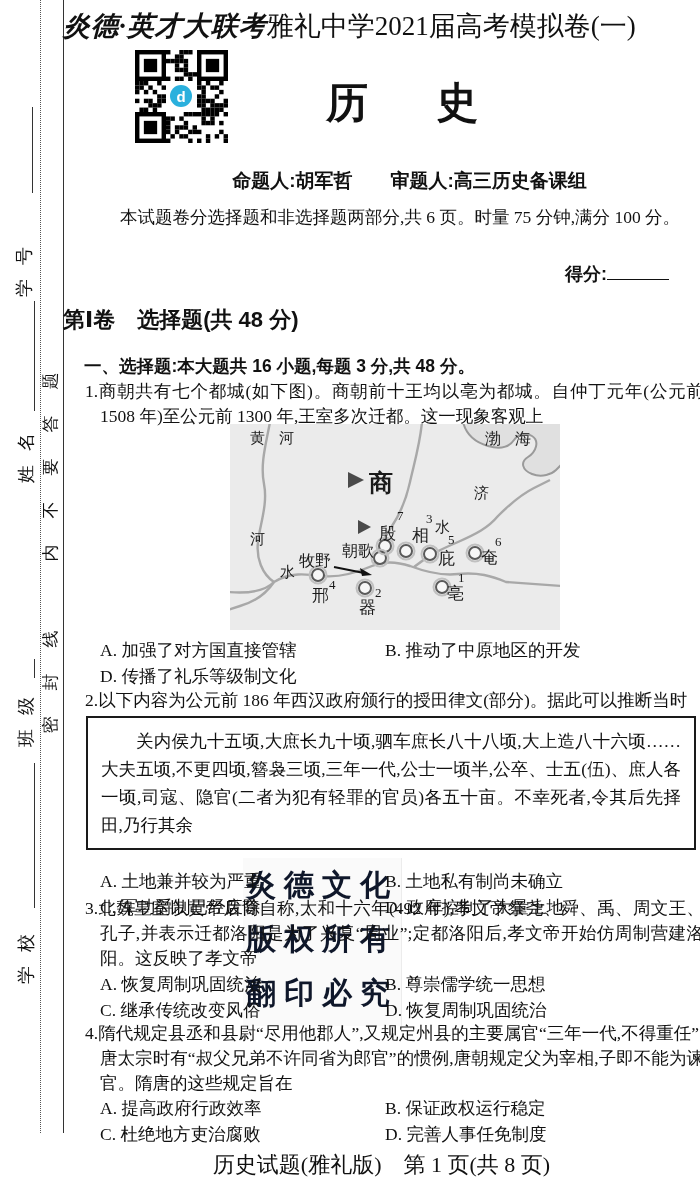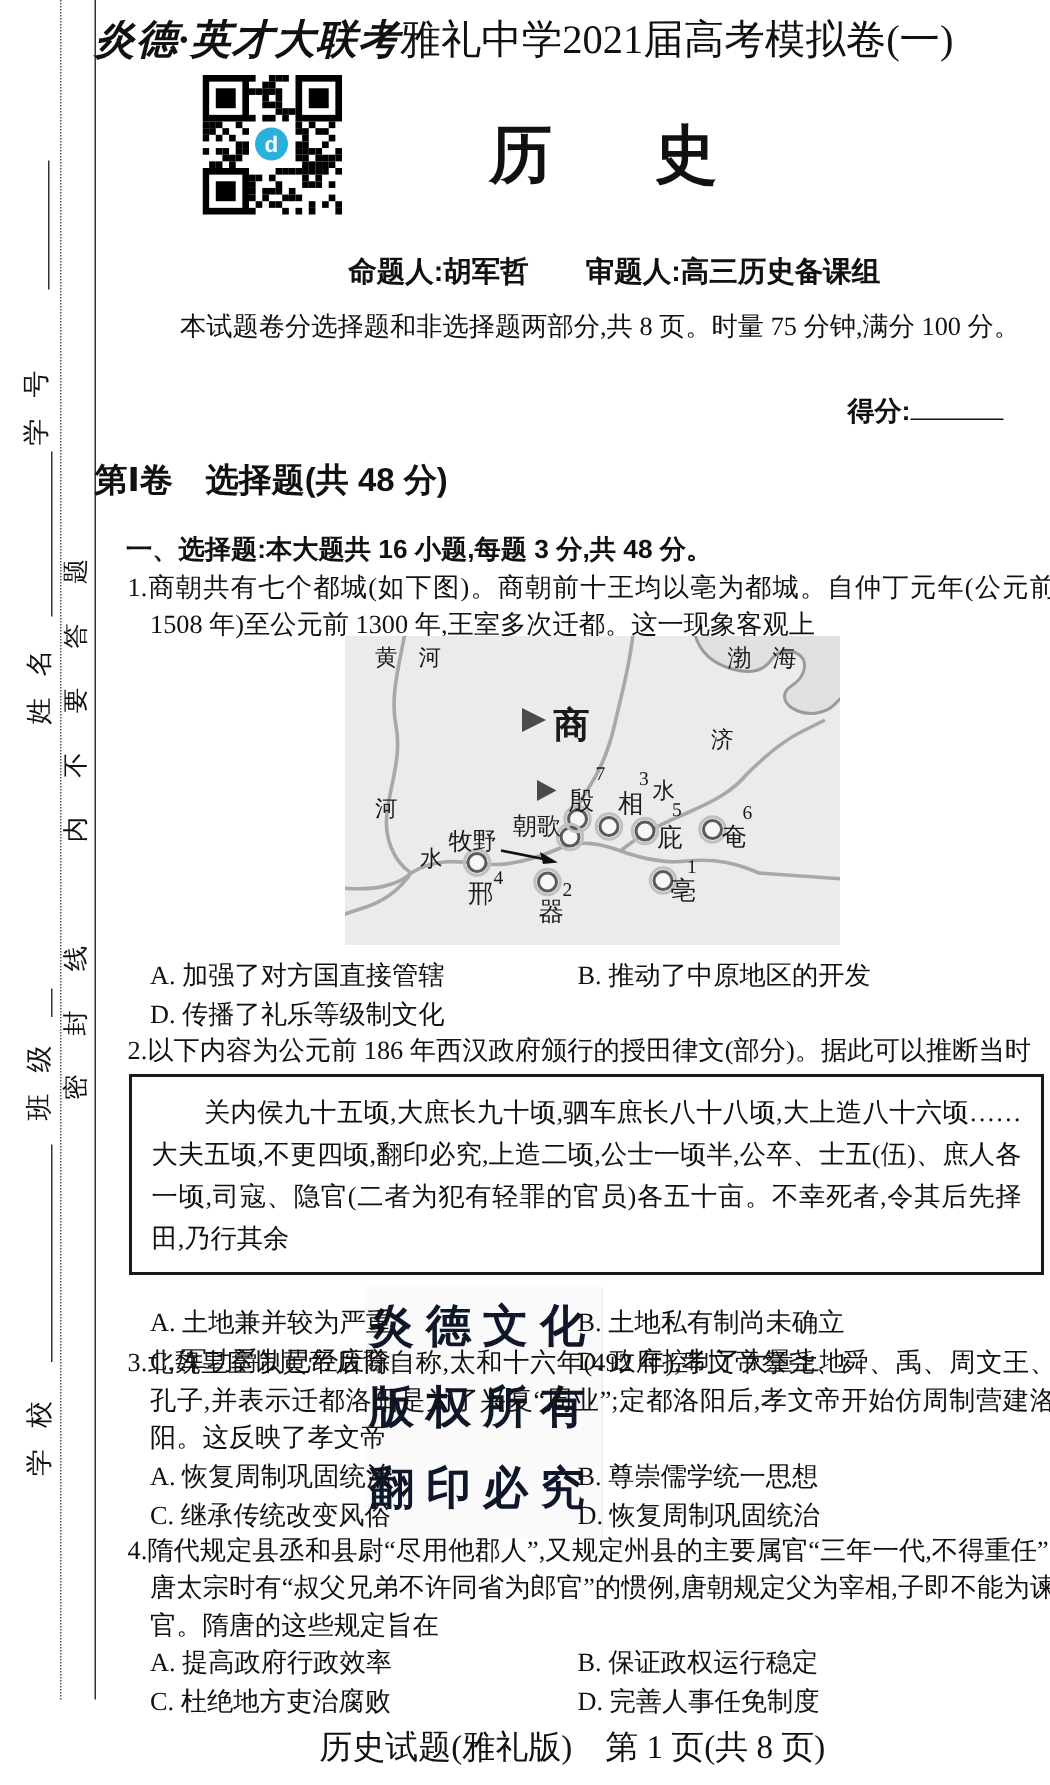--- a/index.html
+++ b/index.html
@@ -227,21 +227,21 @@
     </div>
   </div>
 
   <div class="subject layer">
     <span>历</span>
     <span>史</span>
   </div>
 
   <div class="setters layer">命题人:胡军哲　　审题人:高三历史备课组</div>
 
-  <div class="intro layer">本试题卷分选择题和非选择题两部分,共 8 页。时量 75 分钟,满分 100 分。</div>
+  <div class="intro layer">本试题卷分选择题和非选择题两部分,共 6 页。时量 75 分钟,满分 100 分。</div>
 
   <div class="score layer">
     <span>得分:</span><span class="blank"></span>
   </div>
 
   <div class="part-title layer">第Ⅰ卷　选择题(共 48 分)</div>
   <div class="instr layer">一、选择题:本大题共 16 小题,每题 3 分,共 48 分。</div>
 
   <div class="q layer" style="top:379px;">
     <span>1.</span><span>商朝共有七个都城(如下图)。商朝前十王均以亳为都城。自仲丁元年(公元前 1508 年)至公元前 1300 年,王室多次迁都。这一现象客观上</span>
@@ -319,21 +319,21 @@
 
   <div class="opts layer" style="top:637px;">
     <span>A. 加强了对方国直接管辖</span>
     <span>B. 推动了中原地区的开发</span>
     <span>D. 传播了礼乐等级制文化</span>
   </div>
 
   <div class="q layer" style="top:688px;">
     <span>2.</span><span>以下内容为公元前 186 年西汉政府颁行的授田律文(部分)。据此可以推断当时</span>
   </div>
-  <div class="qbox layer">关内侯九十五顷,大庶长九十顷,驷车庶长八十八顷,大上造八十六顷……大夫五顷,不更四顷,翻印必究,上造二顷,公士一顷半,公卒、士五(伍)、庶人各一顷,司寇、隐官(二者为犯有轻罪的官员)各五十亩。不幸死者,令其后先择田,乃行其余</div>
+  <div class="qbox layer">关内侯九十五顷,大庶长九十顷,驷车庶长八十八顷,大上造八十六顷……大夫五顷,不更四顷,簪袅三顷,三年一代,公士一顷半,公卒、士五(伍)、庶人各一顷,司寇、隐官(二者为犯有轻罪的官员)各五十亩。不幸死者,令其后先择田,乃行其余</div>
   <div class="opts layer" style="top:868px;">
     <span>A. 土地兼并较为严重</span>
     <span>B. 土地私有制尚未确立</span>
     <span>C. 军功爵制已经废除</span>
     <span>D. 政府控制了大量土地</span>
   </div>
 
   <div class="q layer" style="top:896px;">
     <span>3.</span><span>北魏皇室以黄帝后裔自称,太和十六年(492 年),孝文帝祭尧、舜、禹、周文王、孔子,并表示迁都洛阳是为了兴复“周业”;定都洛阳后,孝文帝开始仿周制营建洛阳。这反映了孝文帝</span>
   </div>

